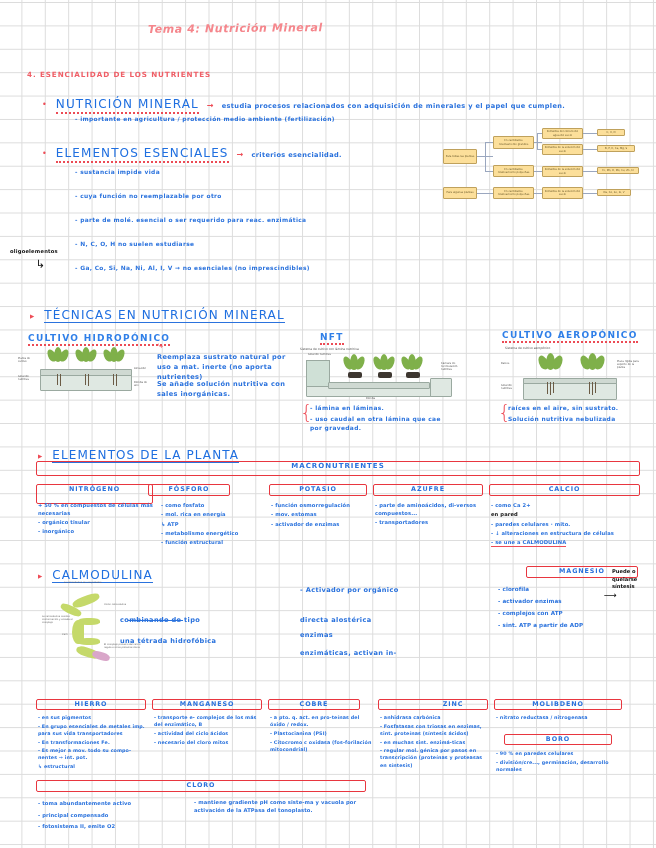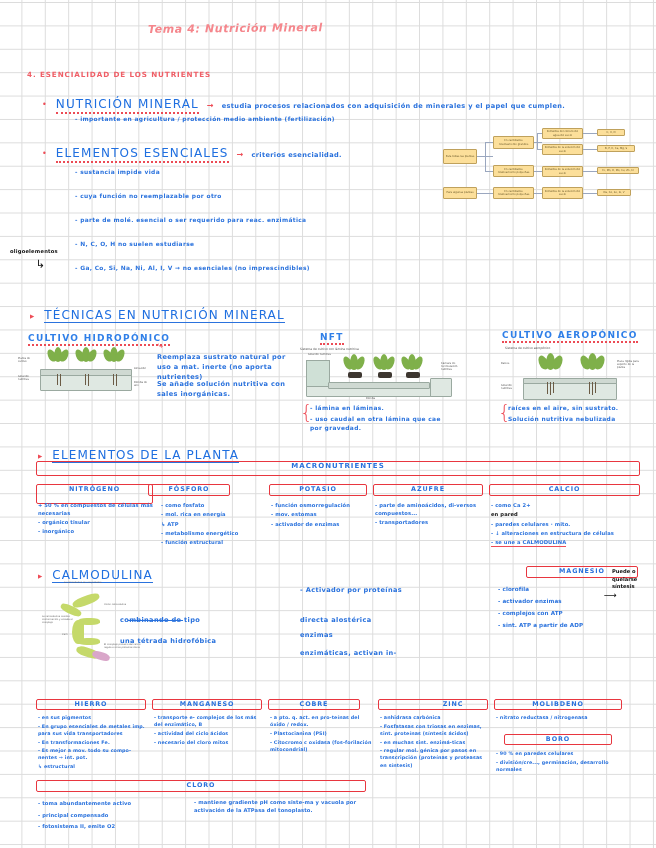--- a/index.html
+++ b/index.html
@@ -325,21 +325,21 @@
     <div class="cm-note" style="left:0px;top:34px;width:34px;">La calmodulina cambia conformación y accede al complejo</div>
     <div class="cm-note" style="left:62px;top:22px;width:30px;">Unión calmodulina</div>
     <div class="cm-note" style="left:20px;top:52px;width:18px;">Ca2+</div>
     <div class="cm-note" style="left:62px;top:62px;width:40px;">El complejo proteico del calcio regula a otras proteínas diana</div>
   </div>
 
   <div class="cm-line" style="left:128px;top:620px;width:55px;"></div>
   <div class="abs body-b" style="left:120px;top:615px;width:120px;">combinando de tipo</div>
   <div class="abs body-b" style="left:120px;top:636px;width:140px;">una tétrada hidrofóbica</div>
 
-  <div class="abs body-b" style="left:300px;top:585px;width:160px;">- Activador por proteínas</div>
+  <div class="abs body-b" style="left:300px;top:585px;width:160px;">- Activador por orgánico</div>
   <div class="abs body-b" style="left:300px;top:600px;width:160px;margin-top:48px;">enzimáticas, activan in-</div>
   <div class="abs body-b" style="left:300px;top:615px;width:160px;">directa alostérica</div>
   <div class="abs body-b" style="left:300px;top:630px;width:160px;">enzimas</div>
 
   <div class="abs tbox small" style="left:498px;top:566px;width:112px;height:12px;margin-left:28px;">
     <span>MAGNESIO</span>
   </div>
   <div class="abs colcell" style="left:498px;top:584px;width:120px;font-size:5.6px;line-height:1.9;">
     <div>- clorofila</div>
     <div>- activador enzimas</div>

